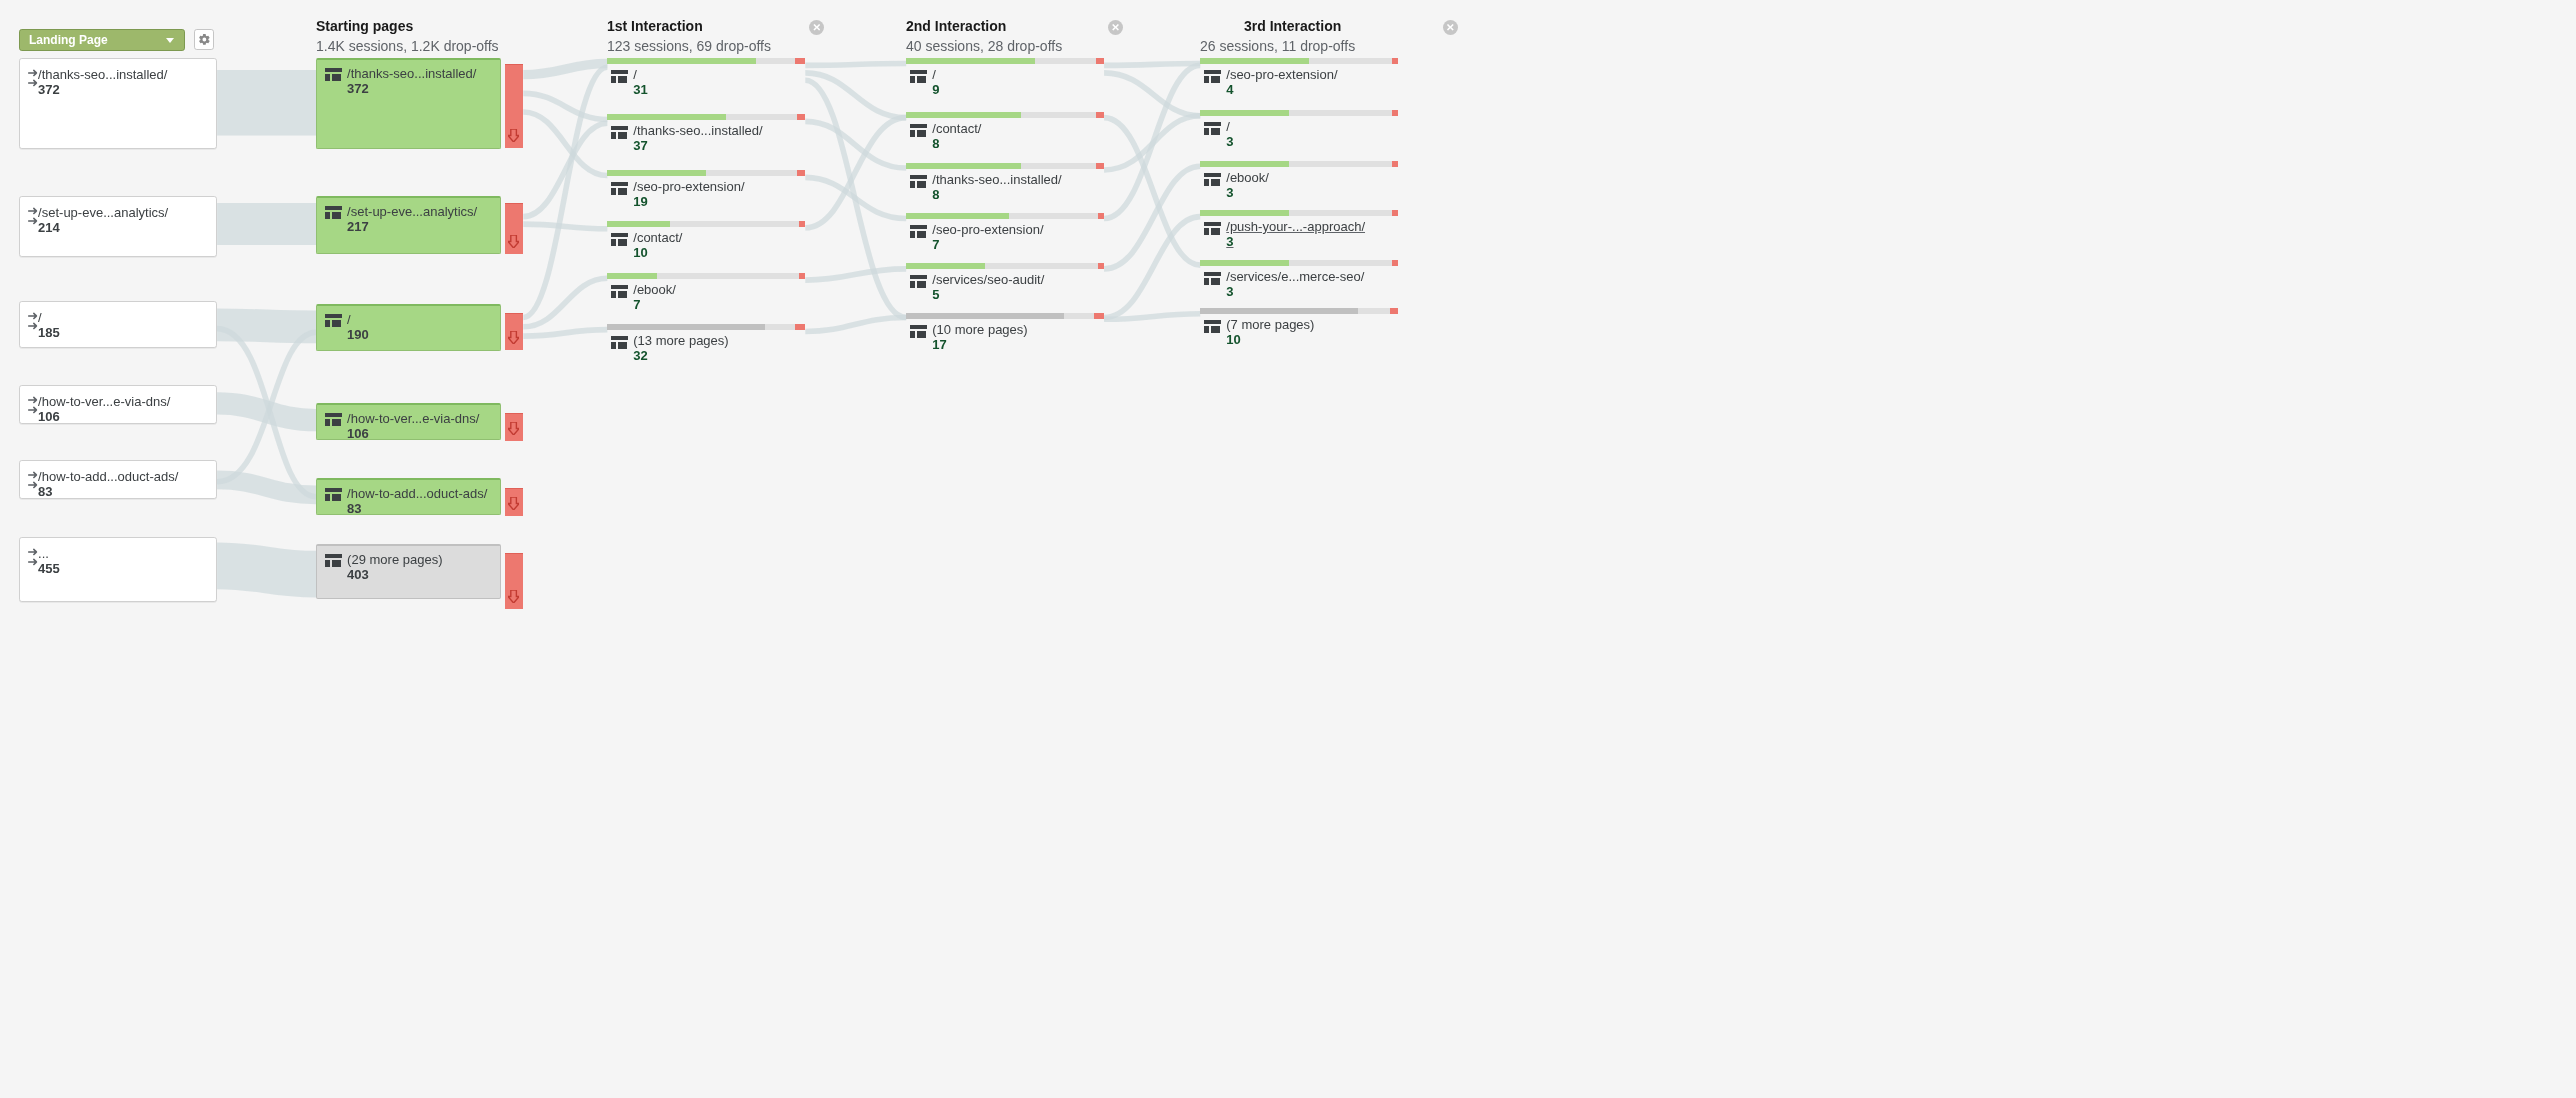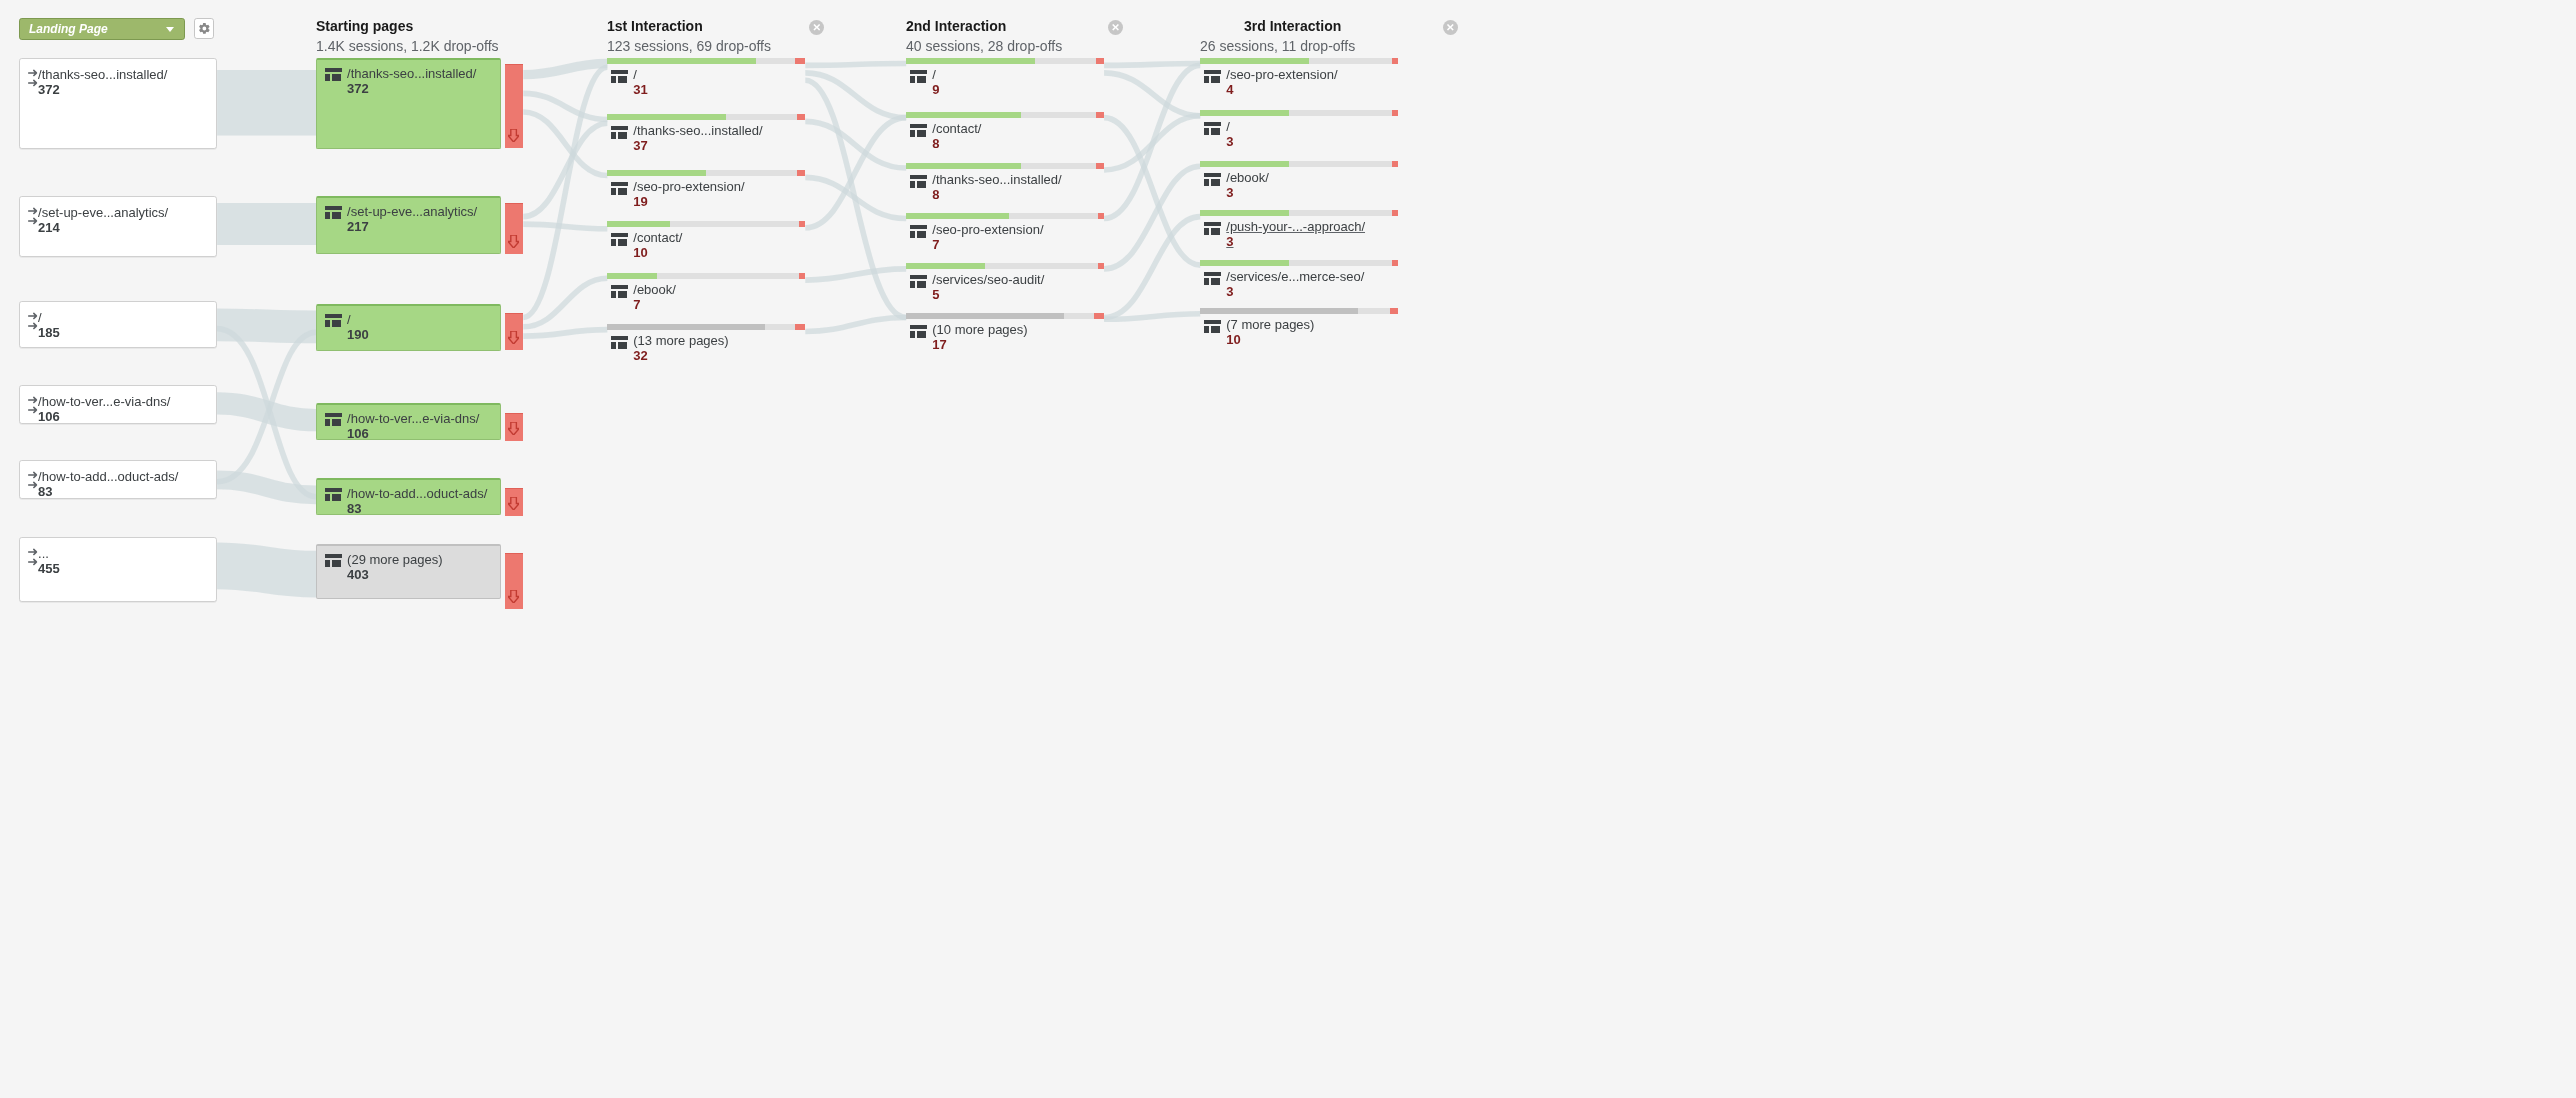--- a/index.html
+++ b/index.html
@@ -165,32 +165,32 @@
   .int-row .bar .fill{
     position:absolute;left:0;top:0;height:5.6px;
     background:#a6d785;
   }
   .int-row .bar .red{
     position:absolute;top:0;height:5.6px;
     background:#ed786f;
   }
   .int-row .body{display:flex;padding:3.7px 3.7px 0 3.7px;align-items:flex-start;}
   .int-row .path{color:#3c4043;font-size:13px;}
-  .int-row .count{color:#7f1d1d;font-weight:700;font-size:13px;}
+  .int-row .count{color:#14532d;font-weight:700;font-size:13px;}
   .int-row .txt{flex:1;}
   .more-row .bar .fill{background:#c0c0c0;}
   svg.connectors{position:absolute;left:0;top:0;pointer-events:none;}
   svg.connectors path{fill:none;stroke:#cdd9dc;stroke-width:2;}
   svg.connectors path.thick{stroke-width:14;opacity:0.7;}
   svg.connectors path.mid{stroke-width:6;opacity:0.7;}
 </style>
 </head>
 <body>
 
-<div class="col" style="left:18.7px;top:18px;font-style:italic;">
+<div class="col" style="left:18.7px;top:29px;">
   <span class="dropdown">
     <span>Landing Page</span>
     <span class="caret"></span>
   </span>
   <span class="gear-btn">
     <svg viewBox="0 0 24 24">
         <path d="M19.14,12.94a7,7,0,0,0,.05-.94,7,7,0,0,0-.05-.94l2.11-1.65a.5.5,0,0,0,.12-.64l-2-3.46a.5.5,0,0,0-.61-.22l-2.49,1a7,7,0,0,0-1.63-.94l-.38-2.65A.5.5,0,0,0,13.77,2H9.77a.5.5,0,0,0-.49.42L8.9,5.07a7,7,0,0,0-1.63.94l-2.49-1a.5.5,0,0,0-.61.22l-2,3.46a.5.5,0,0,0,.12.64L4.4,11a7,7,0,0,0,0,1.88L2.29,14.53a.5.5,0,0,0-.12.64l2,3.46a.5.5,0,0,0,.61.22l2.49-1a7,7,0,0,0,1.63.94l.38,2.65a.5.5,0,0,0,.49.42h4a.5.5,0,0,0,.49-.42l.38-2.65a7,7,0,0,0,1.63-.94l2.49,1a.5.5,0,0,0,.61-.22l2-3.46a.5.5,0,0,0-.12-.64ZM11.77,15.5A3.5,3.5,0,1,1,15.27,12,3.5,3.5,0,0,1,11.77,15.5Z"></path>
       </svg>
   </span>
 </div>

